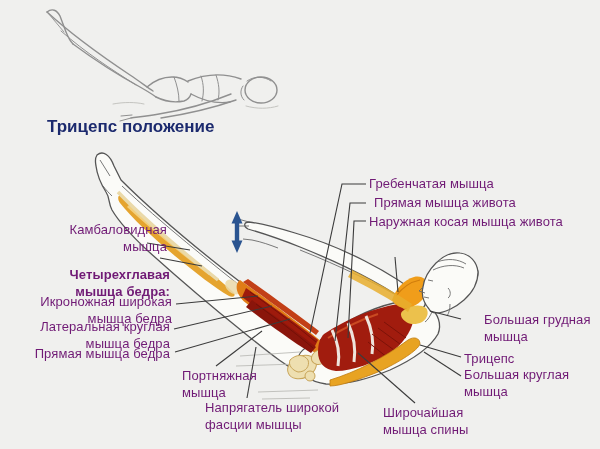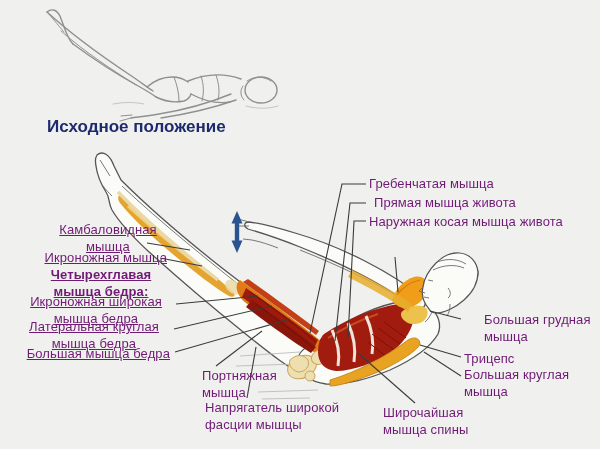--- a/index.html
+++ b/index.html
@@ -11,40 +11,40 @@
     font-family:"Liberation Sans", sans-serif;
   }
   .stage svg{position:absolute;left:0;top:0;}
   .lbl{
     position:absolute;
     font-size:13px;
     line-height:17px;
     color:#701a75;
     letter-spacing:0.1px;
   }
-  .lbl.ra{text-align:center;text-decoration:underline;}
+  .lbl.ra{text-align:right;}
   .lbl.nw{white-space:nowrap;}
   .lbl.bold{font-weight:bold;}
   .caption{
     position:absolute;
     font-weight:bold;
     color:#1c2a6e;
     white-space:nowrap;
   }
   .caption.c1{left:47px;top:117px;font-size:17px;}
   .caption.c2{left:49px;top:420px;font-size:19px;margin-top:32px;}
 
   
   .l0{right:433px;top:221px;width:118px;}
   .l1{right:433px;top:249px;}
   .l2{right:430px;top:266px;width:138px;}
   .l3{right:428px;top:293px;width:152px;}
   .l4{right:430px;top:318px;width:152px;}
   .l5{right:430px;top:345px;}
-  .l6{left:182px;top:367px;width:100px;margin-left:20px;}
+  .l6{left:182px;top:367px;width:100px;}
   .l7{left:205px;top:399px;width:182px;}
   
   .r0{left:369px;top:175px;}
   .r1{left:374px;top:194px;}
   .r2{left:369px;top:213px;text-align:center;}
   .r3{left:369px;top:231px;width:218px;}
   .r4{left:484px;top:311px;width:128px;}
   .r5{left:464px;top:350px;}
   .r6{left:464px;top:366px;width:138px;}
   .r7{left:383px;top:404px;width:112px;}
@@ -198,29 +198,28 @@
       <path d="M415,403 L358,353"></path>
     </g>
 
     <g fill="#2a5490">
       <rect x="234.8" y="221" width="4.4" height="22"></rect>
       <path d="M237,211 L231.5,223.5 L242.5,223.5 Z"></path>
       <path d="M237,253 L231.5,240.5 L242.5,240.5 Z"></path>
     </g>
   </svg>
 
-  <div class="caption c1">Исходное положение</div>
+  <div class="caption c1">Трицепс положение</div>
   <div class="caption c2">3-я фаза</div>
 
   <div class="lbl ra l0">Камбаловидная мышца</div>
-  <div class="lbl ra nw l1">Икроножная мышца</div>
   <div class="lbl ra bold l2">Четырехглавая мышца бедра:</div>
   <div class="lbl ra l3">Икроножная широкая мышца бедра</div>
   <div class="lbl ra l4">Латеральная круглая мышца бедра</div>
-  <div class="lbl ra nw l5">Большая мышца бедра</div>
+  <div class="lbl ra nw l5">Прямая мышца бедра</div>
   <div class="lbl l6">Портняжная мышца</div>
   <div class="lbl l7">Напрягатель широкой фасции мышцы</div>
 
   <div class="lbl nw r0">Гребенчатая мышца</div>
   <div class="lbl nw r1">Прямая мышца живота</div>
   <div class="lbl nw r2">Наружная косая мышца живота</div>
   <div class="lbl r4">Большая грудная мышца</div>
   <div class="lbl nw r5">Трицепс</div>
   <div class="lbl r6">Большая круглая мышца</div>
   <div class="lbl r7">Широчайшая мышца спины</div>

